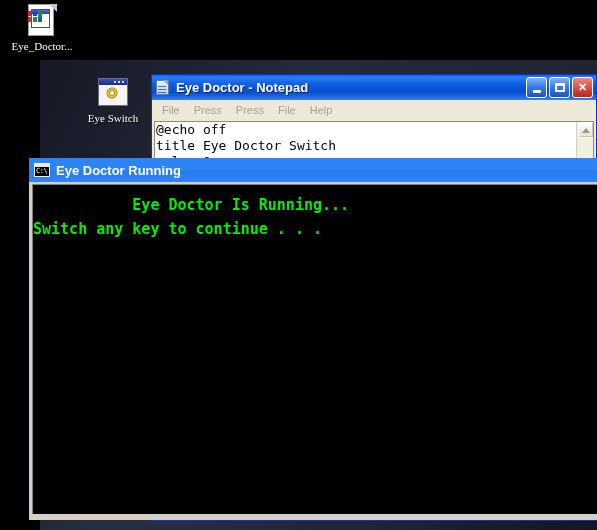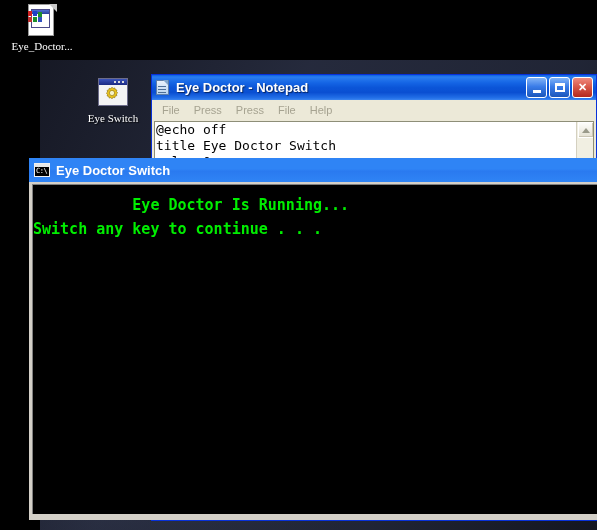--- a/index.html
+++ b/index.html
@@ -516,21 +516,21 @@
     </div>
   </div>
 
   <div id="console">
 
     <div id="console-titlebar">
       <span id="console-icon">
         <span class="bar"></span>
         <span class="prompt">C:\</span>
       </span>
-      <span id="console-title-text">Eye Doctor Switch</span>
+      <span id="console-title-text">Eye Doctor Running</span>
     </div>
 
     <div id="console-frame">
       <div id="console-screen">
         <div id="console-text">           Eye Doctor Is Running...
 Switch any key to continue . . .</div>
       </div>
     </div>
   </div>
 

